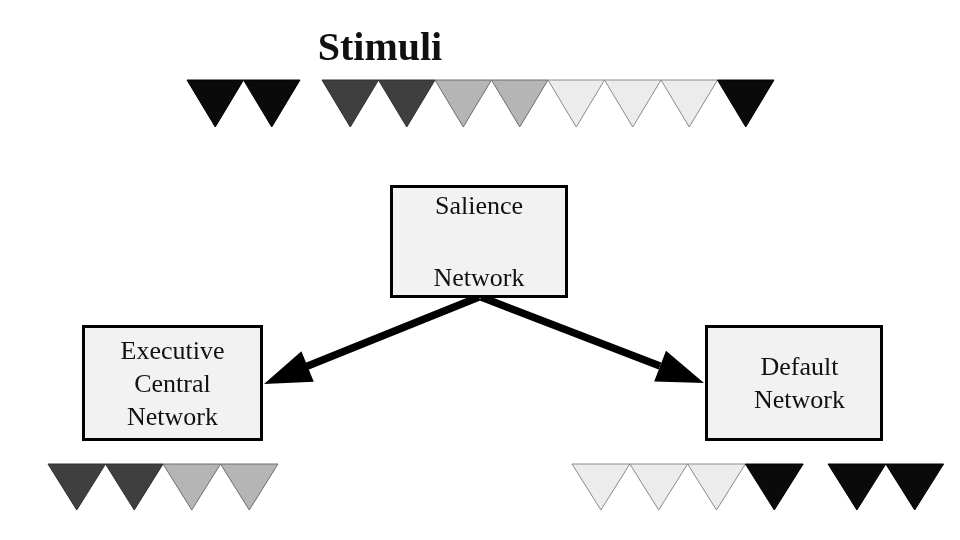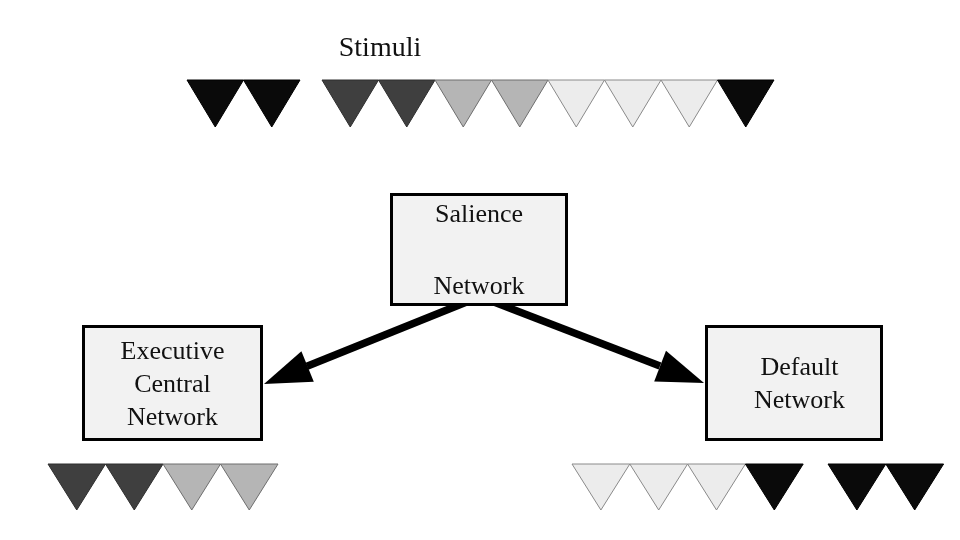--- a/index.html
+++ b/index.html
@@ -11,29 +11,29 @@
     position:relative; width:960px; height:540px; overflow:hidden;
     background:var(--bg);
     font-family:"Liberation Serif","DejaVu Serif",serif;
     color:var(--text);
   }
   .layer{position:absolute; left:0; top:0; width:960px; height:540px;}
   .shaft{stroke:var(--ink); stroke-width:7.5; stroke-linecap:butt; fill:none;}
   .head{fill:var(--ink); stroke:none;}
   .title{
     position:absolute; left:0; top:30px; width:760px;
-    text-align:center; font-size:28px; line-height:34px; color:var(--text);
+    text-align:center; font-size:40px; line-height:34px; color:var(--text);font-weight:bold;
   }
   .node{
     position:absolute; box-sizing:border-box;
     background:var(--box-fill); border:3px solid var(--box-border);
     display:flex; flex-direction:column; justify-content:center; align-items:center;
     text-align:center; font-size:26px; line-height:33px;
   }
-  .node-salience{left:390px; top:193px; width:178px; height:113px;gap:39px;}
+  .node-salience{left:390px; top:185px; width:178px; height:113px;gap:39px;}
   .node-cen{left:82px; top:325px; width:181px; height:116px;}
   .node-dmn{left:705px; top:325px; width:178px; height:116px;padding-left:11px;}
   .node-line{width:100%;}
 </style>
 </head>
 <body>
 
 <div class="canvas">
 
   <svg class="layer" viewBox="0 0 960 540" xmlns="http://www.w3.org/2000/svg">

